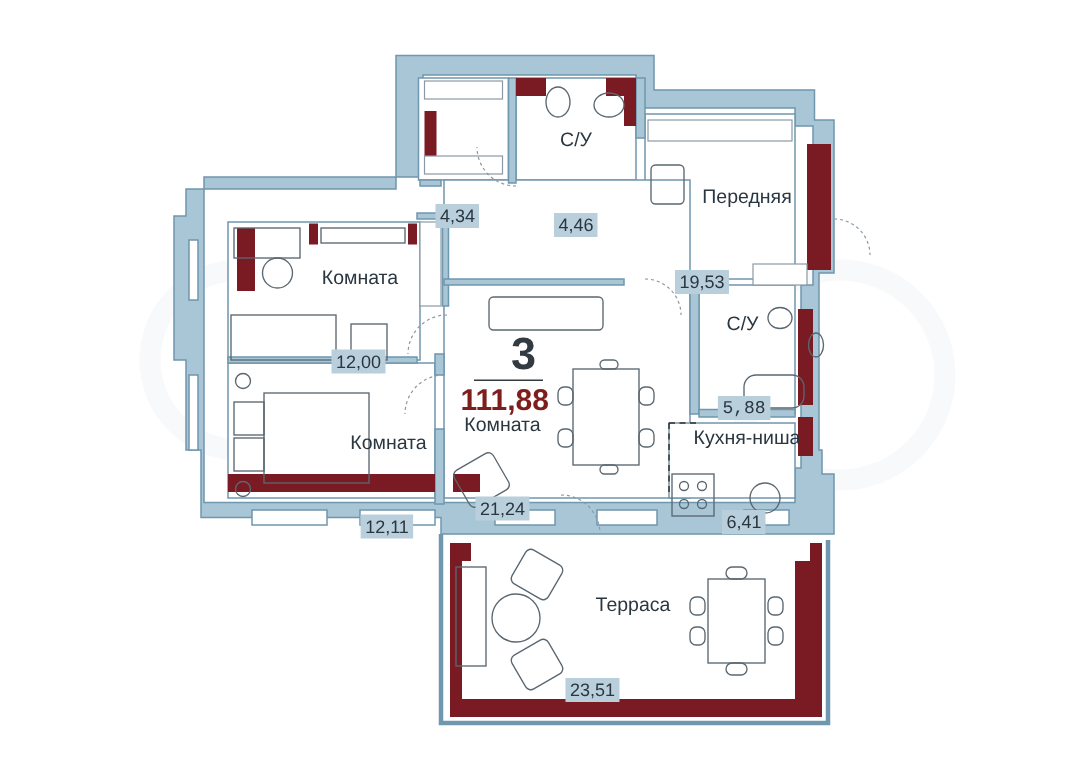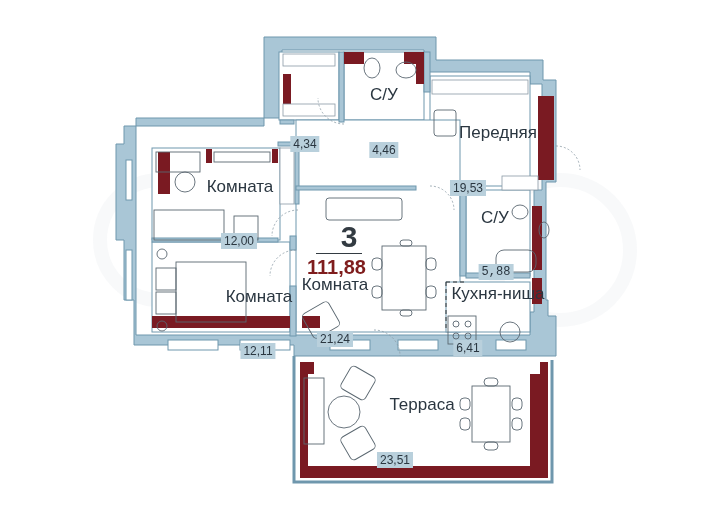--- a/index.html
+++ b/index.html
@@ -1,18 +1,18 @@
 <!DOCTYPE html>
 <html><head>
 <meta charset="utf-8">
 <style>
   html,body{margin:0;padding:0;background:#ffffff;}
   body{width:720px;height:509px;position:relative;overflow:hidden;font-family:"Liberation Sans",sans-serif;}
   #plan{position:absolute;left:0;top:0;width:720px;height:509px;}
-  .label{position:absolute;font-size:17px;color:#2a3640;text-align:center;white-space:nowrap;transform:translateX(-50%);}
+  .label{position:absolute;font-size:13px;color:#2a3640;text-align:center;white-space:nowrap;transform:translateX(-50%);}
   .area{position:absolute;font-size:12px;color:#2a3640;background:#b9d0dc;padding:0 3px;line-height:16px;transform:translateX(-50%);white-space:nowrap;margin-top:42px;}
   .rooms-count{position:absolute;left:334px;top:222px;font-size:30px;font-weight:bold;color:#333b42;width:30px;text-align:center;line-height:30px;}
   .total-area{position:absolute;left:307px;top:256px;font-size:20px;font-weight:bold;color:#7f1d1d;line-height:22px;}
   .count-rule{position:absolute;left:316px;top:253px;width:46px;height:1px;background:#333b42;}
 </style>
 </head>
 <body>
 
 <svg id="plan" viewBox="0 0 720 509" xmlns="http://www.w3.org/2000/svg">
 
@@ -180,21 +180,21 @@
 <div>
   <span class="label" style="left:335px;top:275px;">Комната</span>
   <span class="area" style="left:335px;top:289px;">21,24</span>
 </div>
 <div>
   <span class="label" style="left:259px;top:287px;">Комната</span>
   <span class="area" style="left:258px;top:301px;">12,11</span>
 </div>
 <div>
   <span class="label" style="left:498px;top:284px;">Кухня-ниша</span>
-  <span class="area" style="left:468px;top:298px;text-align:center;">6,41</span>
+  <span class="area" style="left:496px;top:298px;text-align:center;">6,41</span>
 </div>
 <div>
   <span class="label" style="left:422px;top:395px;">Терраса</span>
   <span class="area" style="left:395px;top:410px;">23,51</span>
 </div>
 
 <div class="rooms-count">3</div>
 <div class="count-rule"></div>
 <div class="total-area">111,88</div>
 

